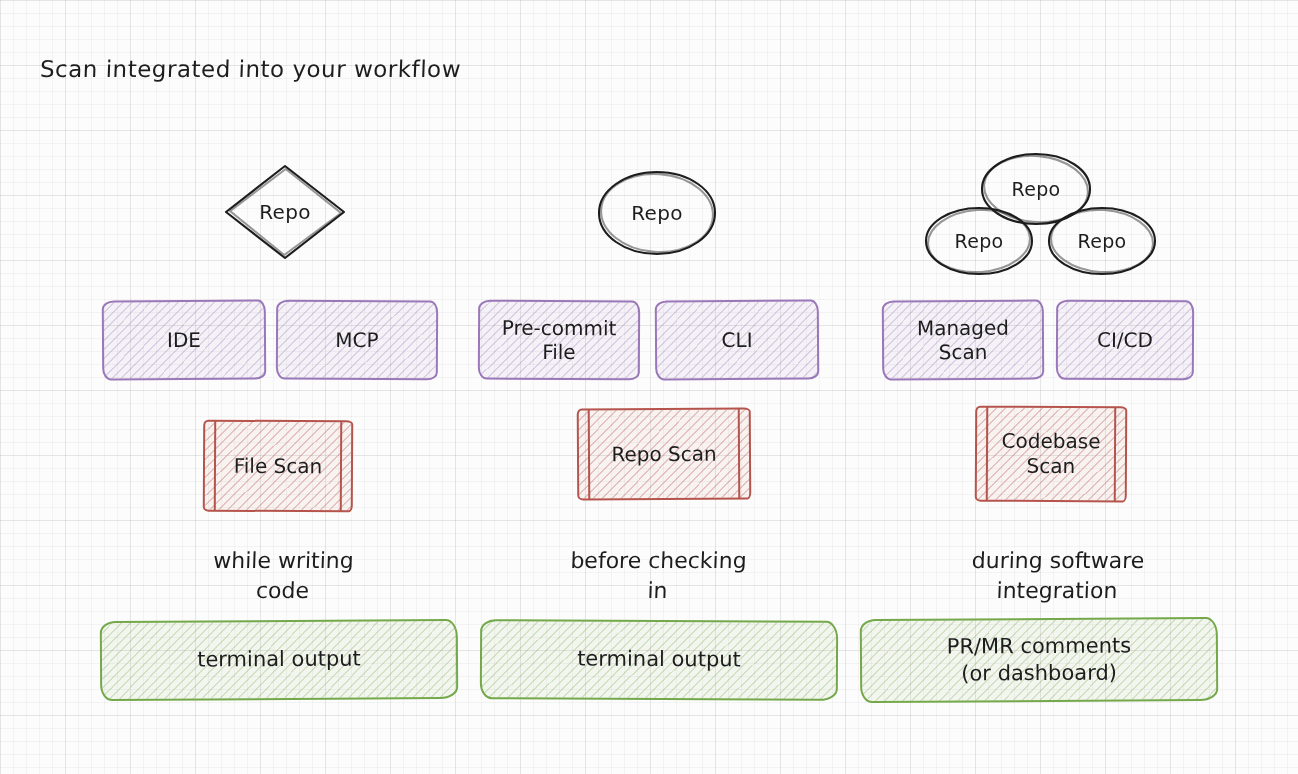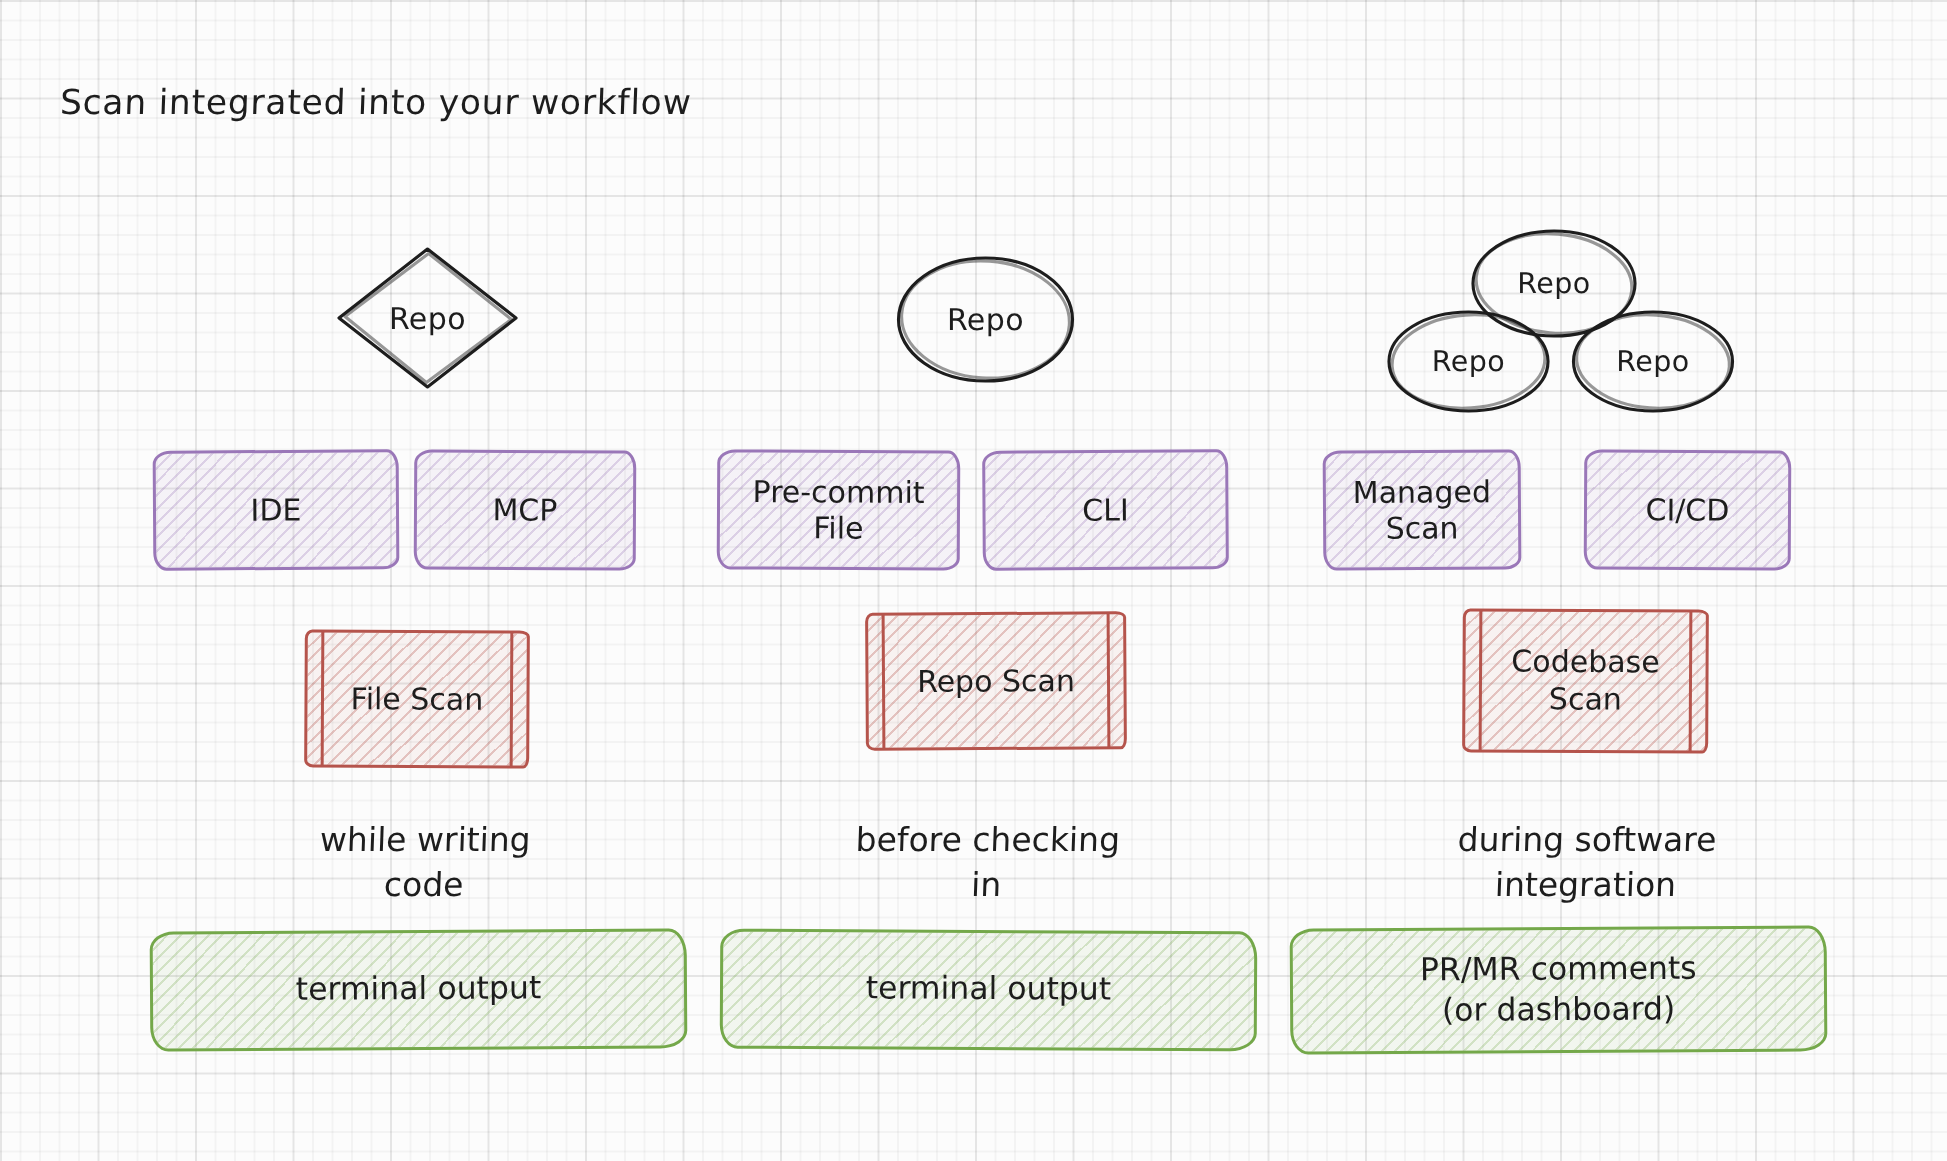--- a/index.html
+++ b/index.html
@@ -118,33 +118,33 @@
   </svg>
   <div class="node-label" style="left:922px;top:204px;width:114px;height:74px;font-size:19px">Repo</div>
 
   <svg class="sketch" style="left:1045px;top:204px" width="114" height="74" viewBox="0 0 114 74">
     <ellipse cx="57" cy="37" rx="53" ry="33"></ellipse>
     <ellipse class="ghost" cx="57" cy="37" rx="51" ry="31" transform="rotate(4 57 37)"></ellipse>
   </svg>
   <div class="node-label" style="left:1045px;top:204px;width:114px;height:74px;font-size:19px">Repo</div>
 
   <div class="tool-box r1" style="left:102px;top:300px;width:164px">IDE</div>
-  <div class="tool-box r2" style="left:276px;top:300px;width:148px">MCP</div>
+  <div class="tool-box r2" style="left:276px;top:300px;width:162px">MCP</div>
 
   <div class="tool-box r2" style="left:478px;top:300px;width:162px">Pre-commit
 File</div>
   <div class="tool-box r1" style="left:655px;top:300px;width:164px">CLI</div>
 
-  <div class="tool-box r1" style="left:882px;top:300px;width:132px">Managed
+  <div class="tool-box r1" style="left:882px;top:300px;width:162px">Managed
 Scan</div>
   <div class="tool-box r2" style="left:1056px;top:300px;width:138px">CI/CD</div>
 
   <div class="scan-box r2" style="left:203px;top:420px;width:150px">File Scan</div>
   <div class="scan-box r1" style="left:577px;top:408px;width:174px">Repo Scan</div>
-  <div class="scan-box r2" style="left:975px;top:406px;width:164px;height:96px">Codebase
+  <div class="scan-box r2" style="left:975px;top:406px;width:152px;height:96px">Codebase
 Scan</div>
 
   <div class="caption" style="left:183px;top:546px;width:200px">while writing
 code</div>
   <div class="caption" style="left:558px;top:546px;width:200px">before checking
 in</div>
   <div class="caption" style="left:940px;top:546px;width:235px">during software
 integration</div>
 
   <div class="output-box r1" style="left:100px;top:620px;width:358px">terminal output</div>

